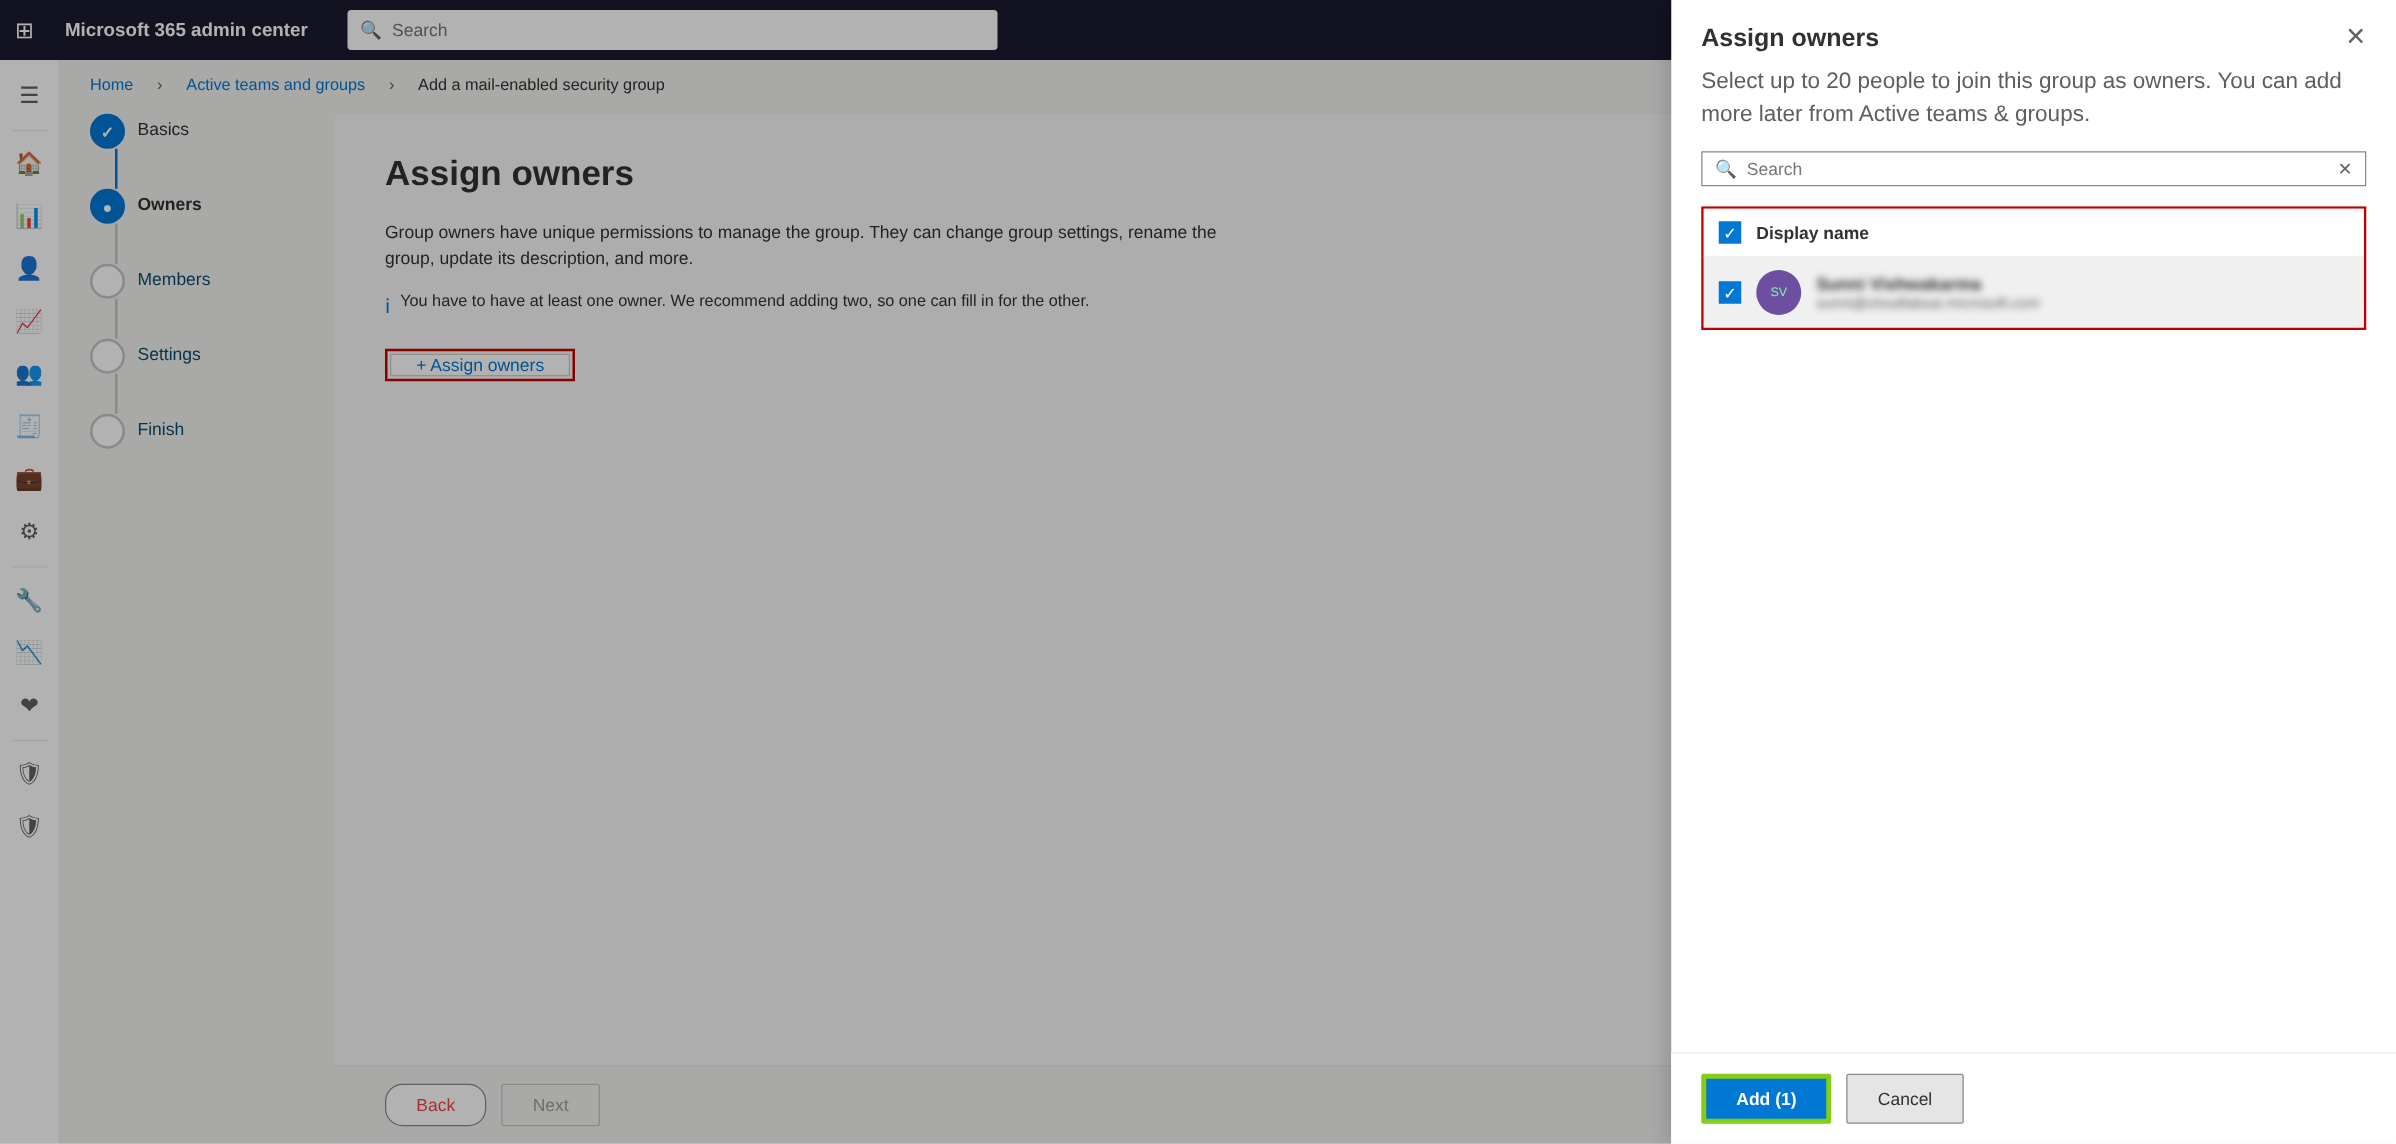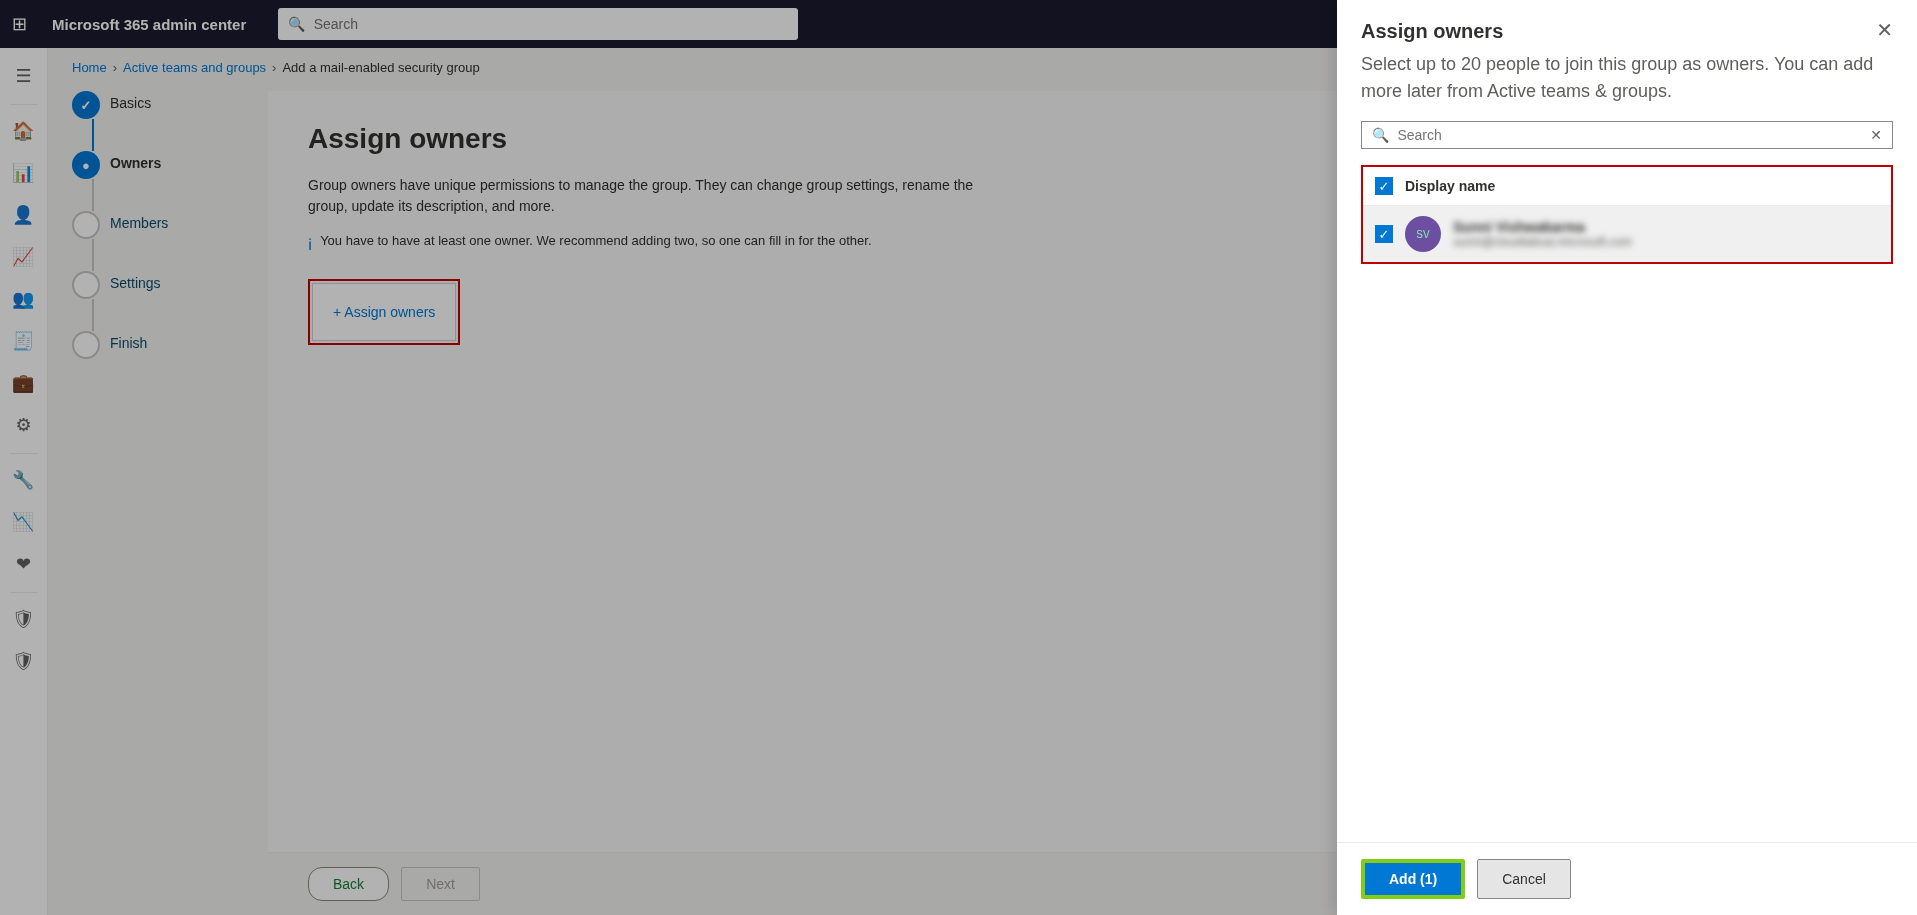--- a/index.html
+++ b/index.html
@@ -43,21 +43,21 @@
       width: 40px; height: 40px; display: flex; align-items: center; justify-content: center;
       border-radius: 4px; color: #616161; font-size: 18px; cursor: pointer; margin-bottom: 2px;
     }
     .sidebar-divider { width: 28px; border-top: 1px solid #edebe9; margin: 6px 0; }
 
     
     .content-area { flex: 1; display: flex; flex-direction: column; overflow: hidden; }
 
     
     .breadcrumb {
-      padding: 12px 24px 0 24px; display: flex; align-items: center; gap: 6px;
+      padding: 12px 24px 0 24px; display: flex; align-items: center; gap: 19px;
       font-size: 13px; color: #616161;
     }
     .breadcrumb-link { color: #0078d4; cursor: pointer; text-decoration: none; }
     .breadcrumb-sep { color: #616161; }
     .breadcrumb-current { color: #323130; }
 
     
     .wizard-area { display: flex; flex: 1; overflow: hidden; padding: 16px 0 0 0; }
 
     
@@ -89,36 +89,36 @@
     .form-desc { font-size: 14px; color: #323130; line-height: 1.5; margin-bottom: 16px; max-width: 700px; }
     .info-bar {
       display: flex; align-items: flex-start; gap: 8px; font-size: 13px; color: #323130;
       margin-bottom: 24px; max-width: 700px;
     }
     .assign-btn-box {
       border: 2px solid #c00000; padding: 2px; display: inline-block; margin-bottom: 40px;
     }
     .assign-btn {
       display: flex; align-items: center; gap: 8px;
-      border: 1px solid #d2d0ce; background: #fff; padding: 20px 20px;
+      border: 1px solid #d2d0ce; background: #fff; padding: 0 20px;
       font-size: 14px; color: #0078d4; cursor: pointer; font-weight: 500;
     }
 
     .add-group-section { margin-top: 20px; }
     .add-group-title { font-size: 15px; font-weight: 600; color: #323130; margin-bottom: 6px; }
     .add-group-desc { font-size: 13px; color: #616161; }
 
     
     .wizard-footer {
       background: #f3f2f1; border-top: 1px solid #edebe9;
       padding: 14px 40px; display: flex; gap: 12px;
     }
     .btn-secondary {
       padding: 8px 24px; border: 1px solid #8a8886; background: #fff;
-      font-size: 14px; cursor: pointer; color: #15803d; border-radius: 14px;
+      font-size: 14px; cursor: pointer; color: #ef4444; border-radius: 14px;
     }
     .btn-disabled {
       padding: 8px 24px; border: 1px solid #c8c6c4; background: #f3f2f1;
       font-size: 14px; cursor: not-allowed; color: #a19f9d; border-radius: 2px;
     }
 
     
     .overlay {
       position: fixed; top: 0; left: 0; right: 0; bottom: 0;
       background: rgba(0,0,0,0.3); z-index: 200;

